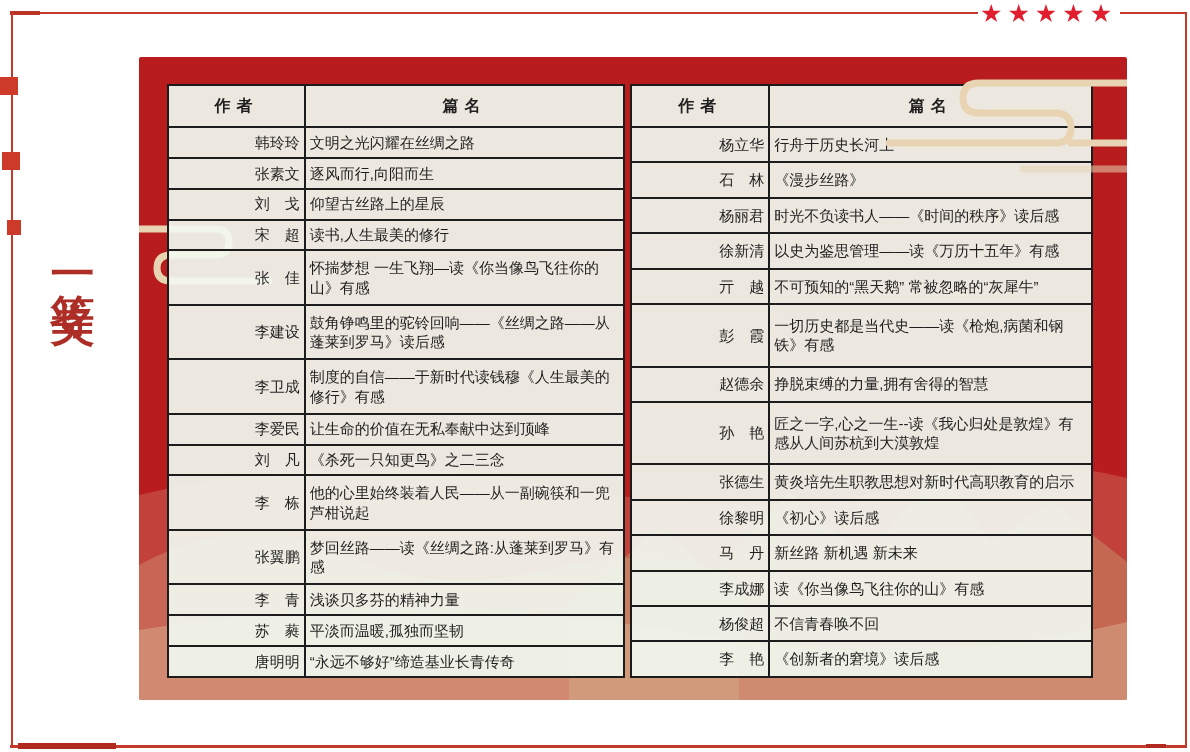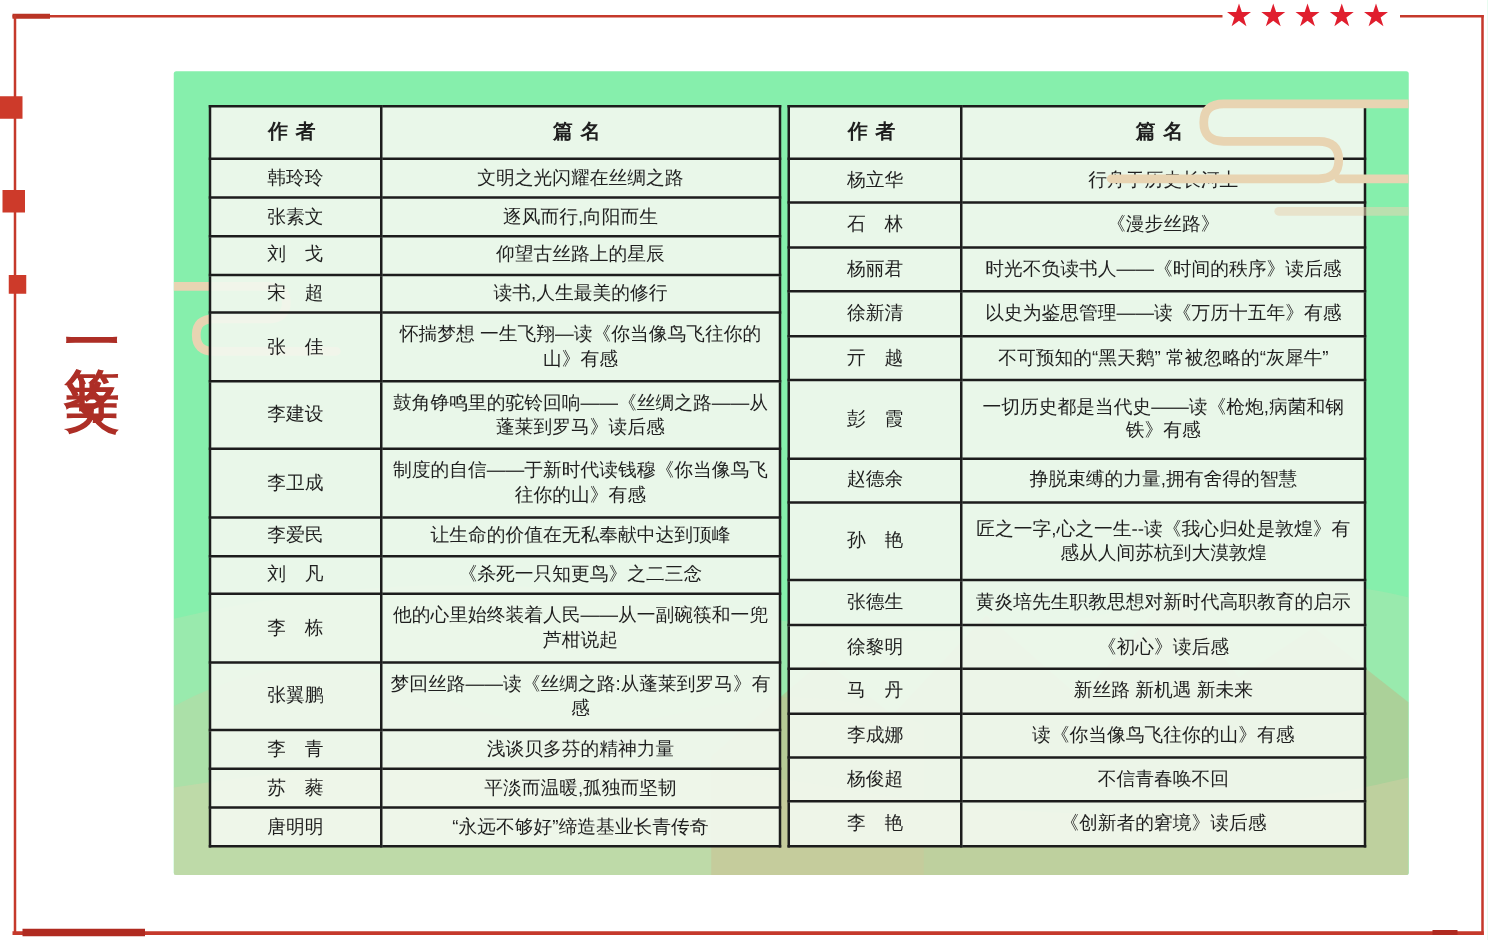--- a/index.html
+++ b/index.html
@@ -23,39 +23,39 @@
 
   .stars{position:absolute;left:980px;top:0px;display:flex;gap:5px;}
   .stars span{color:#e01e2e;font-size:25px;line-height:26px;}
 
   
   .award-title{position:absolute;left:44px;top:250px;writing-mode:vertical-rl;text-orientation:upright;
     font-family:"DejaVu Serif",serif;font-weight:bold;font-size:44px;letter-spacing:9px;
     color:#ad2e26;}
 
   
-  .panel{position:absolute;left:139px;top:57px;width:988px;height:643px;background:#86efac;
+  .panel{position:absolute;left:139px;top:57px;width:988px;height:643px;background:#b91c1c;
          overflow:hidden;border-radius:2px;}
   .deco{position:absolute;pointer-events:none;}
   .deco-mountains{left:0;bottom:0;z-index:0;}
   .deco-cloud-left{left:0;top:158px;z-index:1;}
   .deco-cloud-right{right:0;top:0;z-index:5;}
 
   
   .tables{position:absolute;left:28px;top:27px;display:flex;gap:5px;z-index:2;}
   table.award{border-collapse:collapse;table-layout:fixed;height:594px;
     font-size:15px;color:#1f1f1f;}
   table.award.t-left{width:458px;}
   table.award.t-right{width:463px;}
   table.award th, table.award td{border:2px solid #1c1c1c;background:rgba(241,247,238,0.93);
     padding:2px 4px;line-height:1.3;}
   table.award th{height:36px;font-size:16px;font-weight:bold;letter-spacing:6px;text-align:center;}
   table.award col.c-author{width:30%;}
-  table.award td.author{text-align:center;}
-  table.award td.title{text-align:center;}
+  table.award td.author{text-align:right;}
+  table.award td.title{text-align:left;}
 </style>
 </head>
 <body>
 
 <div class="page">
 
   <div class="line line-top-left"></div>
   <div class="line-top-left-thick line"></div>
   <div class="line line-top-right"></div>
   <div class="line line-left"></div>
@@ -133,21 +133,21 @@
             <tr>
               <td class="author">张　佳</td>
               <td class="title">怀揣梦想 一生飞翔—读《你当像鸟飞往你的山》有感</td>
             </tr>
             <tr>
               <td class="author">李建设</td>
               <td class="title">鼓角铮鸣里的驼铃回响——《丝绸之路——从蓬莱到罗马》读后感</td>
             </tr>
             <tr>
               <td class="author">李卫成</td>
-              <td class="title">制度的自信——于新时代读钱穆《你当像鸟飞往你的山》有感</td>
+              <td class="title">制度的自信——于新时代读钱穆《人生最美的修行》有感</td>
             </tr>
             <tr>
               <td class="author">李爱民</td>
               <td class="title">让生命的价值在无私奉献中达到顶峰</td>
             </tr>
             <tr>
               <td class="author">刘　凡</td>
               <td class="title">《杀死一只知更鸟》之二三念</td>
             </tr>
             <tr>

